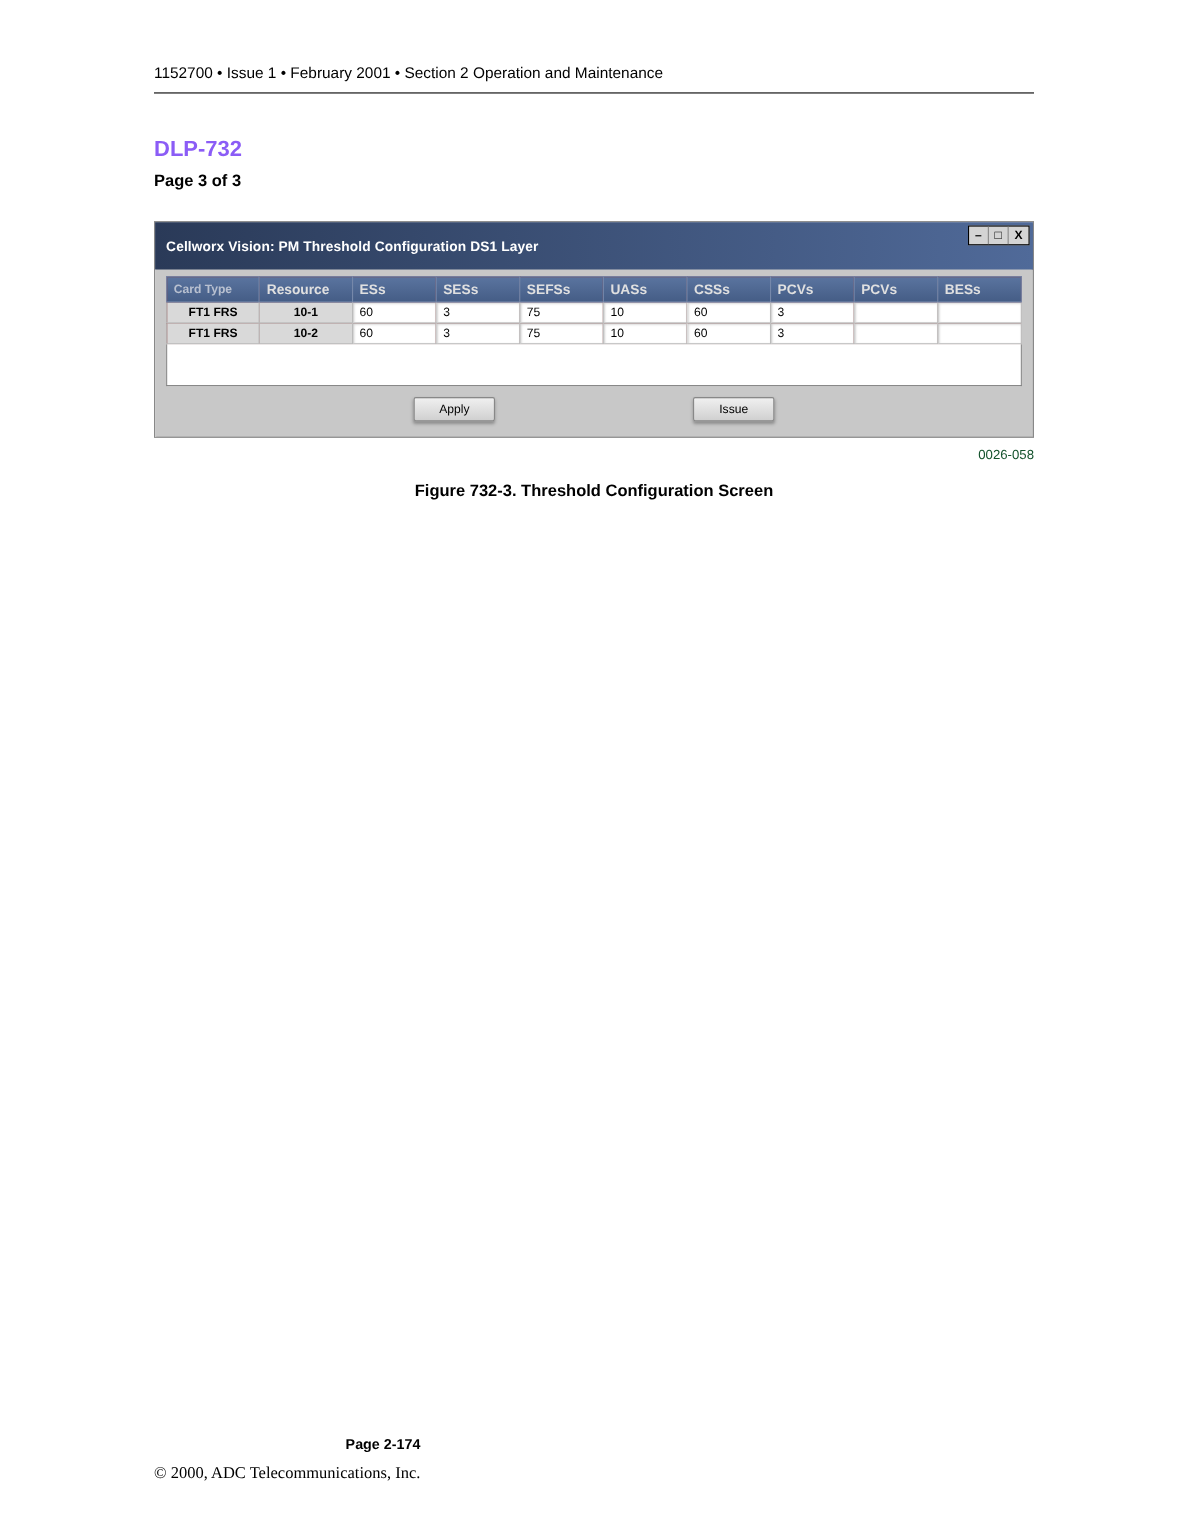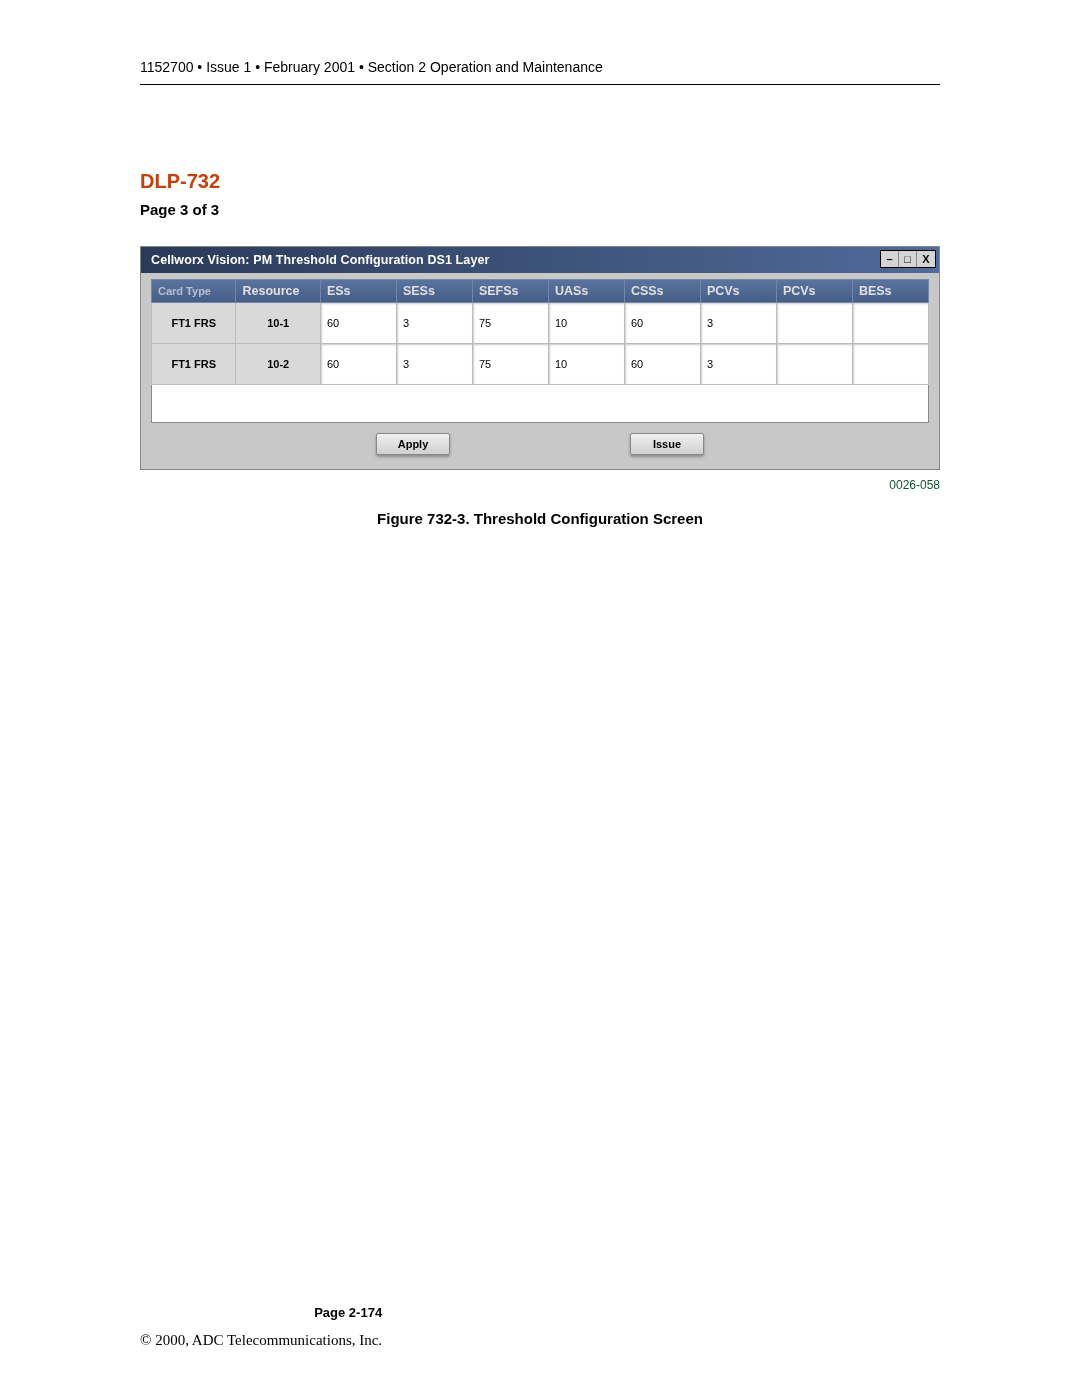--- a/index.html
+++ b/index.html
@@ -9,40 +9,39 @@
       background: #ffffff;
       font-family: Arial, Helvetica, sans-serif;
       position: relative;
     }
     .content {
       padding: 40px 140px 0 140px;
     }
     .doc-title {
       font-size: 20px;
       font-weight: bold;
-      color: #c2410c;
+      color: #8b5cf6;
       margin-bottom: 8px;
-      margin-top: 45px;
     }
     .page-indicator {
       font-size: 15px;
       font-weight: bold;
       color: #000;
       margin-bottom: 28px;
     }
     .app-window {
       border: 1px solid #888;
       background: #c8c8c8;
       box-shadow: 1px 1px 0 #fff inset, -1px -1px 0 #666 inset;
       position: relative;
     }
     .titlebar {
       background: #3a4a6b;
       background: linear-gradient(to right, #2a3a58, #506a99);
-      height: 26px;
+      height: 43px;
       display: flex;
       align-items: center;
       padding: 0 4px 0 10px;
       position: relative;
     }
     .titlebar-text {
       color: #fff;
       font-size: 12.5px;
       font-weight: bold;
       letter-spacing: 0.1px;
@@ -91,24 +90,24 @@
       padding: 4px 6px;
       text-align: left;
       border: 1px solid #7688aa;
     }
     .threshold-table th.label-col {
       color: #b8c0d0;
       font-size: 11px;
     }
     .threshold-table tbody td {
       font-size: 11px;
-      padding: 14px 6px;
+      padding: 2px 6px;
       border: 1px solid #bbb;
       background: #fff;
-      height: 33px;
+      height: 19px;
     }
     .threshold-table tbody td.label-cell {
       background: #d9d9d9;
       font-weight: bold;
       color: #000;
       text-align: center;
     }
     .threshold-table tbody td.input-cell {
       background: #fff;
       box-shadow: inset 1px 1px 2px rgba(0,0,0,0.2);
@@ -124,21 +123,21 @@
       justify-content: center;
       gap: 180px;
       padding-top: 10px;
     }
     .win-button {
       background: linear-gradient(to bottom, #f0f0f0, #d0d0d0);
       border: 1px solid #888;
       border-radius: 2px;
       padding: 4px 18px;
       font-size: 11px;
-      font-weight: bold;
+      font-weight: normal;
       color: #000;
       box-shadow: 0 2px 3px rgba(0,0,0,0.3);
       cursor: pointer;
       min-width: 74px;
       text-align: center;
     }
     .figure-ref {
       text-align: right;
       font-size: 12px;
       color: #14532d;

